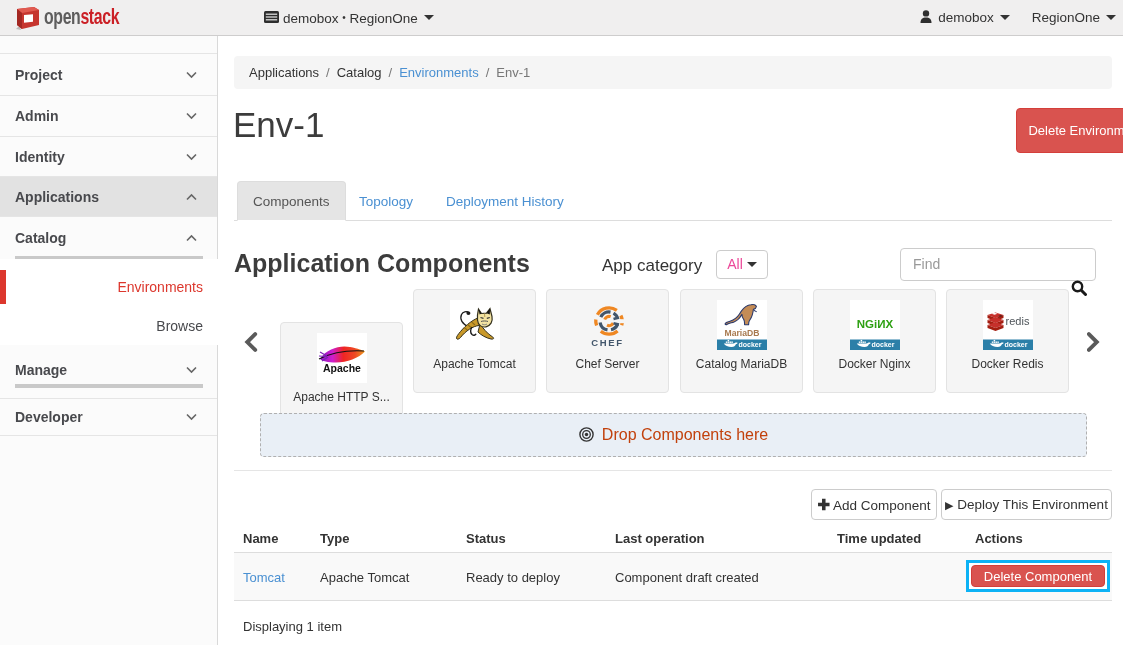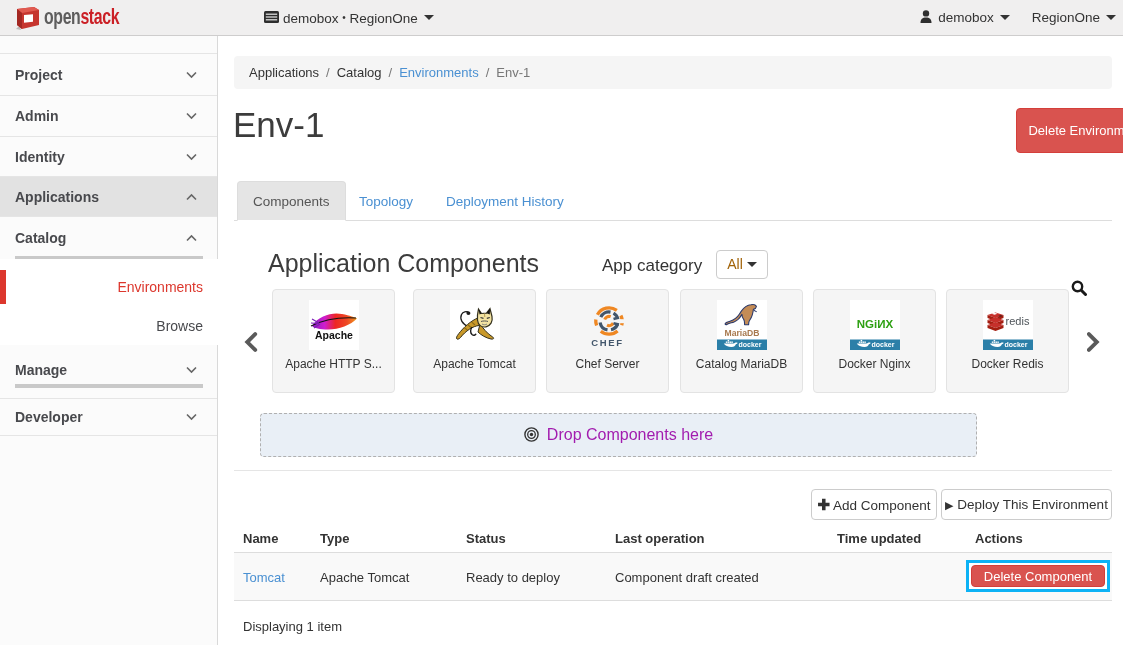--- a/index.html
+++ b/index.html
@@ -31,36 +31,36 @@
 #h1 { position:absolute; left:233px; top:105px; font-size:35px; color:#3c3c3c; font-weight:normal; }
 .btn-danger { background:#d9534f; border:1px solid #d43f3a; color:#fff; border-radius:4px; font-size:13px; font-family:"Liberation Sans",sans-serif; }
 #del-env { position:absolute; left:1016px; top:108px; width:139px; height:45px; }
 
 
 #tabs { position:absolute; left:234px; top:181px; width:878px; height:40px; border-bottom:1px solid #ddd; }
 .tab { position:absolute; top:1px; height:39px; line-height:39px; font-size:13.5px; padding:0 15px; color:#4a90d2; }
 .tab.active { background:#e5e5e5; border:1px solid #ddd; border-bottom:1px solid #fff; border-radius:4px 4px 0 0; color:#555; height:40px; top:0; }
 
 
-#apph2 { position:absolute; left:268px; top:249px; font-size:25px; color:#3c3c3c; font-weight:normal; }
+#apph2 { position:absolute; left:234px; top:249px; font-size:25px; color:#3c3c3c; font-weight:bold; }
 #appcat { position:absolute; left:602px; top:256px; font-size:17px; color:#333; }
-#allbtn { position:absolute; left:716px; top:250px; width:52px; height:29px; background:#fff; border:1px solid #ccc; border-radius:4px; font-size:14px; color:#a16207; text-align:center; line-height:27px; }
+#allbtn { position:absolute; left:716px; top:250px; width:52px; height:29px; background:#fff; border:1px solid #ccc; border-radius:4px; font-size:14px; color:#ec4899; text-align:center; line-height:27px; }
 #findbox { position:absolute; left:900px; top:248px; width:196px; height:33px; border:1px solid #ccc; border-radius:4px; background:#fff; line-height:31px; padding-left:12px; color:#999; font-size:14px; }
 #mag { position:absolute; left:1071px; top:280px; }
 
 
 .chev-big { position:absolute; }
 .card { position:absolute; top:289px; width:123px; height:104px; background:#f5f5f5; border:1px solid #e3e3e3; border-radius:4px; }
 .card .logo { position:absolute; left:50%; transform:translateX(-50%); top:10px; width:50px; height:50px; background:#fff; }
 .card .logo.nobg { background:transparent; }
 .card .logo svg { display:block; }
 .card .cap { position:absolute; left:0; right:0; top:67px; text-align:center; font-size:12px; color:#333; }
 
 
-#dropzone { position:absolute; left:260px; top:413px; width:717px; height:44px; background:#e9eff6; border:1px dashed #b0b0b0; border-radius:4px; text-align:center; line-height:42px; font-size:16px; color:#a21caf; }
+#dropzone { position:absolute; left:260px; top:413px; width:827px; height:44px; background:#e9eff6; border:1px dashed #b0b0b0; border-radius:4px; text-align:center; line-height:42px; font-size:16px; color:#c2410c; }
 
 #hr1 { position:absolute; left:234px; top:470px; width:878px; height:1px; background:#e5e5e5; }
 
 
 .btn-default { background:#fff; border:1px solid #ccc; border-radius:4px; font-size:13.5px; color:#333; }
 #addcomp { position:absolute; left:811px; top:489px; width:126px; height:31px; line-height:29px; text-align:center; }
 #deploy { position:absolute; left:941px; top:489px; width:171px; height:31px; line-height:29px; text-align:center; }
 
 
 #tbl { position:absolute; left:234px; top:524px; width:878px; font-size:13px; color:#333; }
@@ -176,33 +176,34 @@
 
   <div id="tabs">
     <div class="tab active" style="left:3px;">Components</div>
     <div class="tab" style="left:110px;">Topology</div>
     <div class="tab" style="left:197px;">Deployment History</div>
   </div>
 
   <div id="apph2">Application Components</div>
   <div id="appcat">App category</div>
   <div id="allbtn">All<span class="caret" style="margin-left:4px;"></span></div>
+  <div id="findbox">Find</div>
   <svg id="mag" width="16" height="16" viewBox="0 0 16 16">
     <circle cx="6.5" cy="6.5" r="4.7" stroke="#1a1a1a" stroke-width="2.4" fill="none"></circle>
     <line x1="10.3" y1="10.3" x2="14.5" y2="14.5" stroke="#1a1a1a" stroke-width="3" stroke-linecap="round"></line>
   </svg>
 
   <svg class="chev-big" style="left:244px; top:332px;" width="14" height="21" viewBox="0 0 15 22">
     <path d="M12 2 L3.5 10.5 L12 19" stroke="#5a5a5a" stroke-width="4.2" fill="none" stroke-linecap="round"></path>
   </svg>
   <svg class="chev-big" style="left:1087px; top:332px;" width="14" height="21" viewBox="0 0 15 22">
     <path d="M2 2 L10.5 10.5 L2 19" stroke="#5a5a5a" stroke-width="4.2" fill="none" stroke-linecap="round"></path>
   </svg>
 
-  <div class="card" style="left:272px;">
+  <div class="card" style="left:280px;margin-top:33px;">
     <div class="logo">
         <svg width="50" height="50" viewBox="0 0 50 50">
       <path d="M3 26 C 10 15, 24 12, 33 14 C 41 15.5, 46 17.5, 48 18.5 C 42 25, 30 29.5, 19 29.5 C 11 29.5, 5 28, 3 26 Z" fill="url(#feag)"></path>
       <path d="M2 26 C 14 20, 30 17, 47 18" stroke="#111" stroke-width="1.1" fill="none"></path>
       <path d="M3 19 L10 23 M5 28 L11 24 M2 23 L9 23.5" stroke="#7a22b5" stroke-width="1.2"></path>
       <text x="25" y="38.5" font-size="10.5" font-weight="bold" text-anchor="middle" fill="#111" font-family="Liberation Sans">Apache</text>
       <defs>
         <linearGradient id="feag" x1="0" y1="0" x2="1" y2="0">
           <stop offset="0" stop-color="#8a1fc0"></stop>
               <stop offset="0.28" stop-color="#cf1dce"></stop>

